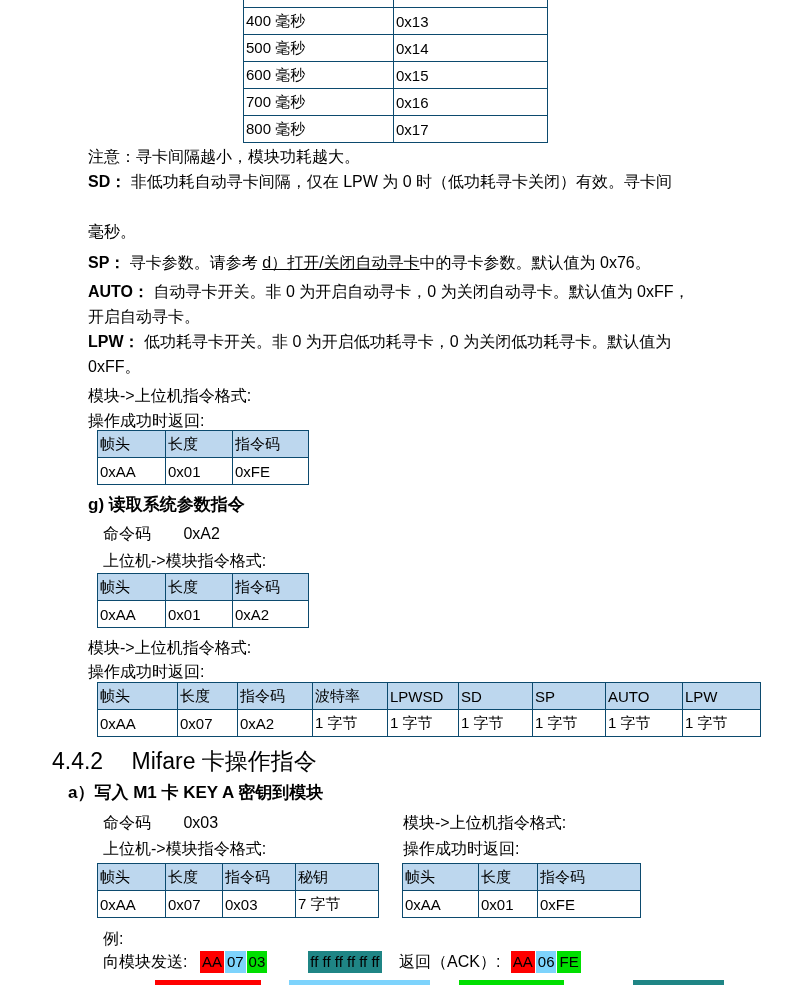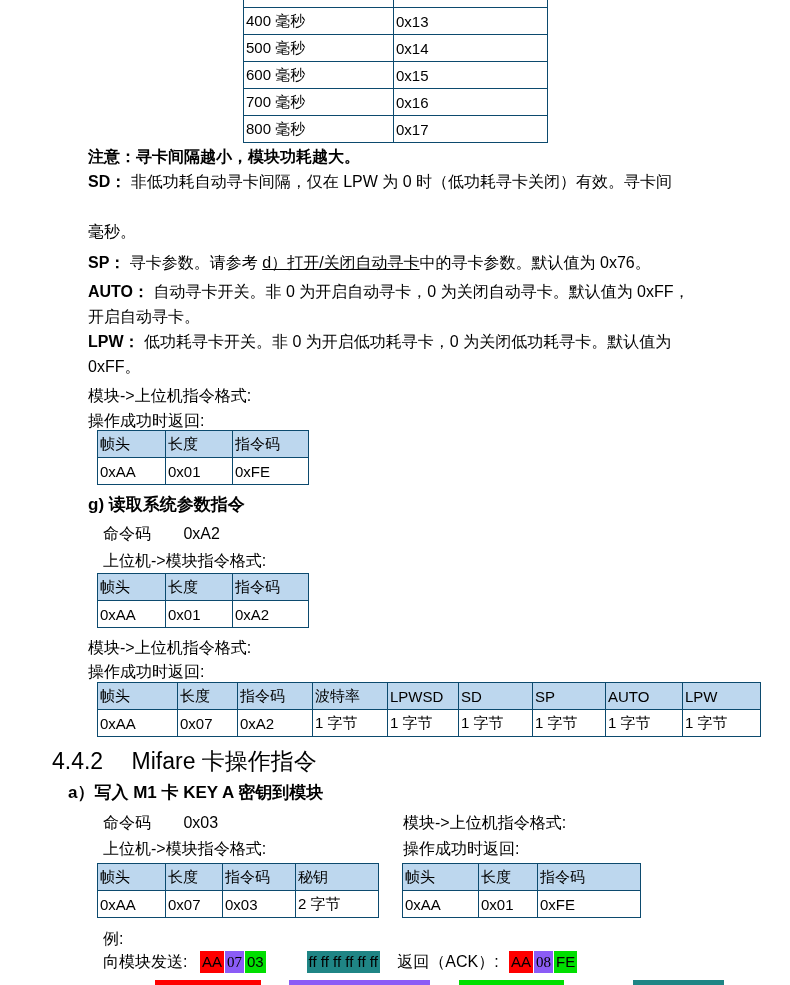--- a/index.html
+++ b/index.html
@@ -1,30 +1,30 @@
 <!DOCTYPE html>
 <html><head>
 <meta charset="utf-8">
 <style>
   html,body{margin:0;padding:0;background:#fff;}
   .page{position:relative;width:790px;height:985px;background:#fff;overflow:hidden;
         font-family:"Liberation Sans","DejaVu Sans",sans-serif;color:#000;}
   .line{position:absolute;font-size:16px;line-height:22px;white-space:nowrap;}
   .plabel{font-weight:bold;}
-  .bold{font-weight:bold;}
+  .bold{font-weight:normal;}
   .doc-table{position:absolute;border-collapse:collapse;table-layout:fixed;}
   .doc-table td{border:1px solid #0c4a6e;vertical-align:middle;
                 font-size:15px;height:26px;padding:0 2px;overflow:hidden;}
   .doc-table .hdr td{background:#BDD7EE;}
   .link{color:#000000;text-decoration:underline;cursor:pointer;}
   .h-g{position:absolute;font-size:17px;font-weight:bold;white-space:nowrap;}
   .h-442{position:absolute;font-size:23px;white-space:nowrap;margin-left:16px;}
   .chip{display:inline-block;font-size:15px;padding:0 2px;margin-right:1px;}
   .hl-red{background:#FF0000;}
-  .hl-yellow{background:#8b5cf6;font-family:Liberation Serif, serif;}
+  .hl-yellow{background:#7dd3fc;}
   .hl-green{background:#00DF00;}
   .hl-teal{background:#1F8585;margin-left:40px;}
   .bar{position:absolute;height:5px;top:980px;}
 </style>
 </head>
 <body>
 
 <div class="page">
 
   <table class="doc-table" style="left:243px;top:-20px;width:304px;">
@@ -200,21 +200,21 @@
         <tr class="hdr">
       <td>帧头</td>
       <td>长度</td>
       <td>指令码</td>
       <td>秘钥</td>
     </tr>
     <tr>
       <td>0xAA</td>
       <td>0x07</td>
       <td>0x03</td>
-      <td>2 字节</td>
+      <td>7 字节</td>
     </tr>
   </tbody>
     </table>
 
   <table class="doc-table" style="left:402px;top:863px;width:238px;">
     <colgroup>
         <col style="width:76px">
         <col style="width:59px">
         <col style="width:103px">
       </colgroup>
@@ -230,21 +230,21 @@
       <td>0xFE</td>
     </tr>
   </tbody>
     </table>
 
   <div class="line" style="left:103px;top:928px;">例:</div>
   <div class="line" style="left:103px;top:951px;">
     <span>向模块发送:</span>
     <span style="margin-left:8px;"></span><span class="chip hl-red">AA</span><span class="chip hl-yellow">07</span><span class="chip hl-green">03</span><span class="chip hl-teal">ff ff ff ff ff ff</span>
     <span style="margin-left:12px;">返回（ACK）:</span>
-    <span style="margin-left:6px;"></span><span class="chip hl-red">AA</span><span class="chip hl-yellow">08</span><span class="chip hl-green">FE</span>
+    <span style="margin-left:6px;"></span><span class="chip hl-red">AA</span><span class="chip hl-yellow">06</span><span class="chip hl-green">FE</span>
   </div>
 
   <div class="bar hl-red" style="left:155px;width:106px;"></div>
   <div class="bar hl-yellow" style="left:289px;width:141px;"></div>
   <div class="bar hl-green" style="left:459px;width:105px;"></div>
   <div class="bar hl-teal" style="left:593px;width:91px;"></div>
 
 </div>
 
 </body></html>

